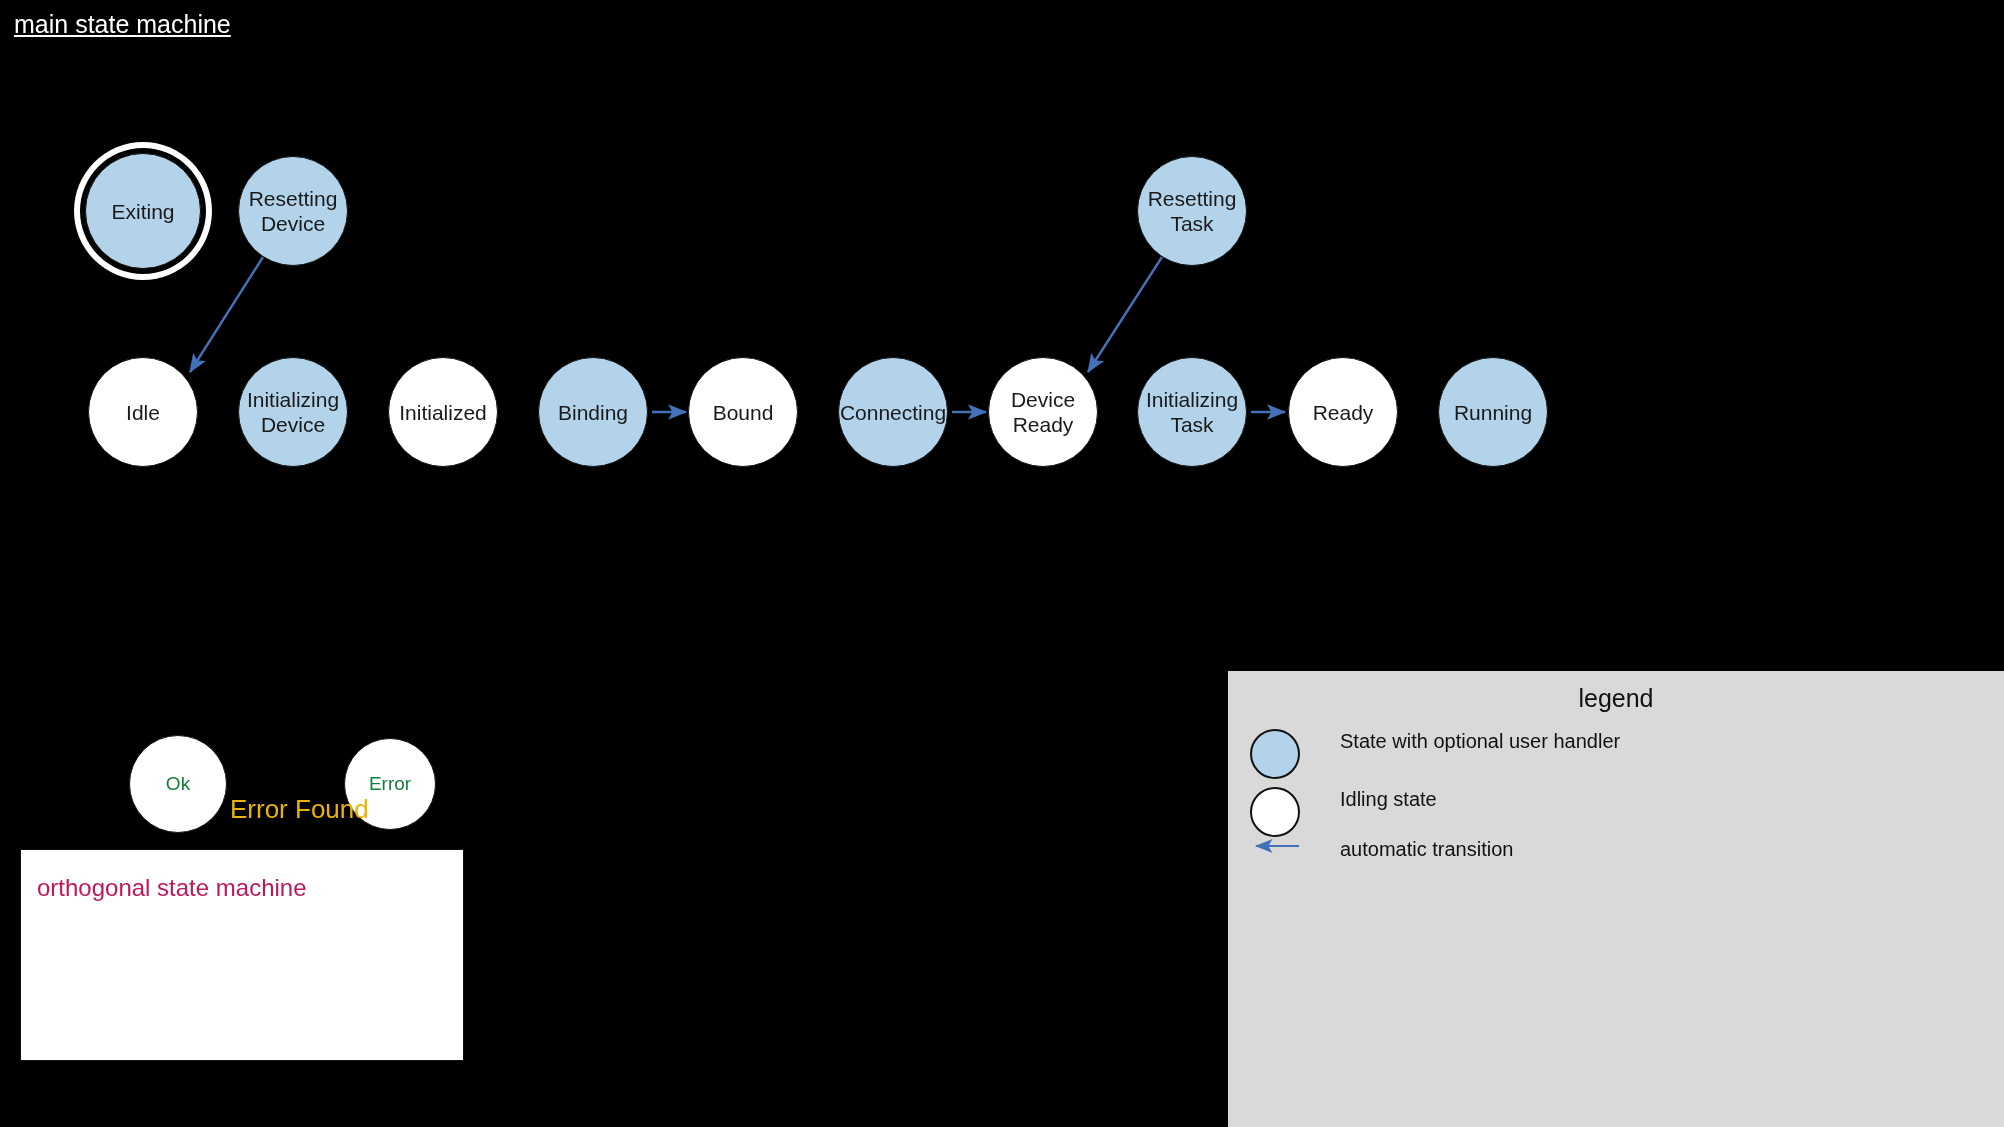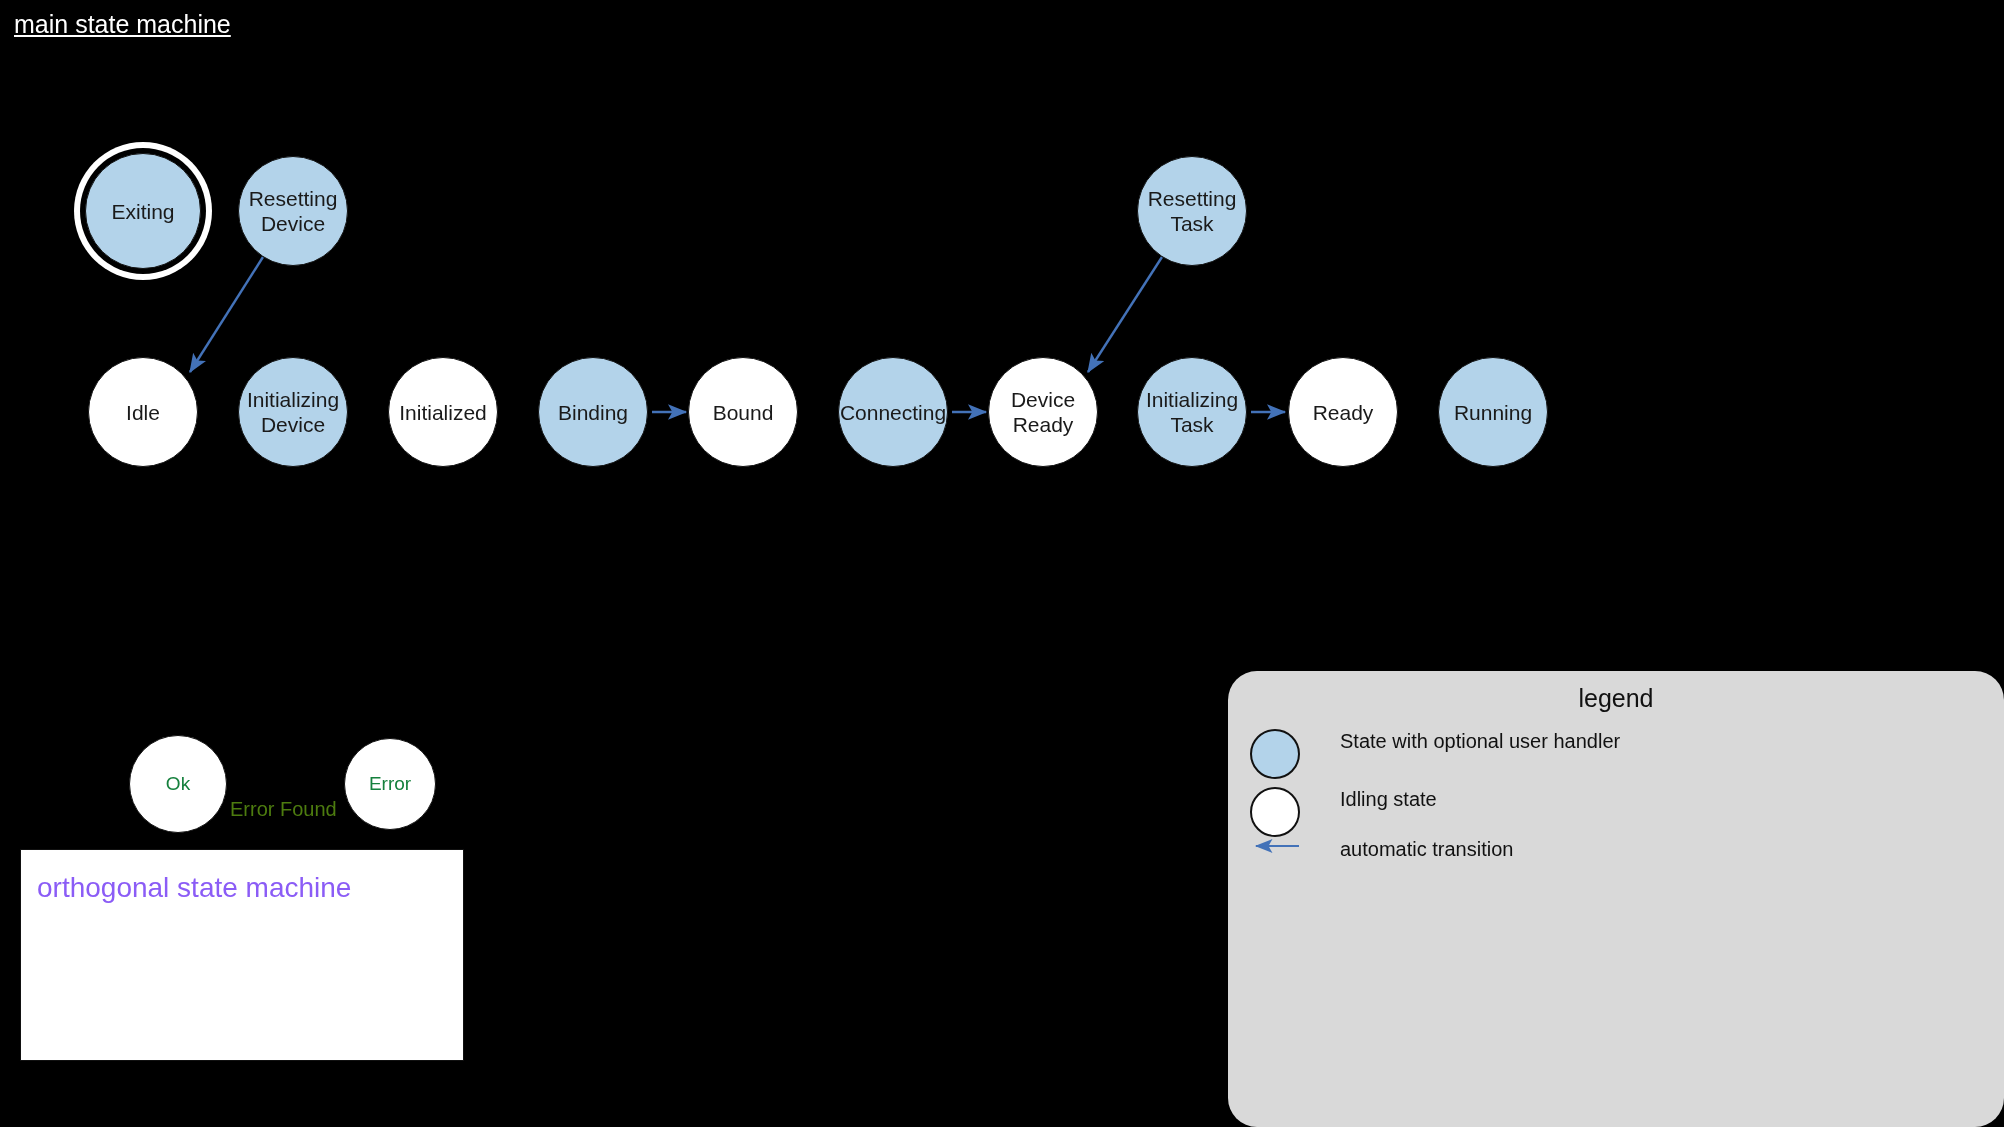--- a/index.html
+++ b/index.html
@@ -73,22 +73,22 @@
     width: 444px;
     height: 212px;
     background: #ffffff;
     border: 1.5px solid #111111;
     box-sizing: border-box;
   }
   .ortho-title {
     position: absolute;
     left: 16px;
     top: 24px;
-    color: #8b5cf6;
-    font-size: 28px;
+    color: #be185d;
+    font-size: 24px;
     line-height: 28px;
     white-space: nowrap;
   }
   .ortho-node {
     position: absolute;
     border-radius: 50%;
     box-sizing: border-box;
     background: #ffffff;
     border: 1.6px solid #111111;
     display: flex;
@@ -101,36 +101,35 @@
   }
   .ortho-initial {
     position: absolute;
     width: 30px;
     height: 30px;
     border-radius: 50%;
     background: #000000;
   }
   .ortho-edge-label {
     position: absolute;
-    color: #4d7c0f;
-    font-size: 20px;
+    color: #eab308;
+    font-size: 26px;
     line-height: 26px;
     white-space: nowrap;
   }
 
   
   .legend-panel {
     position: absolute;
     left: 1228px;
     top: 671px;
     width: 776px;
     height: 456px;
     background: #d9d9d9;
     box-sizing: border-box;
-    border-radius: 29px;
   }
   .legend-title {
     position: absolute;
     left: 0;
     right: 0;
     top: 12px;
     text-align: center;
     color: #111111;
     font-size: 25px;
     line-height: 30px;

